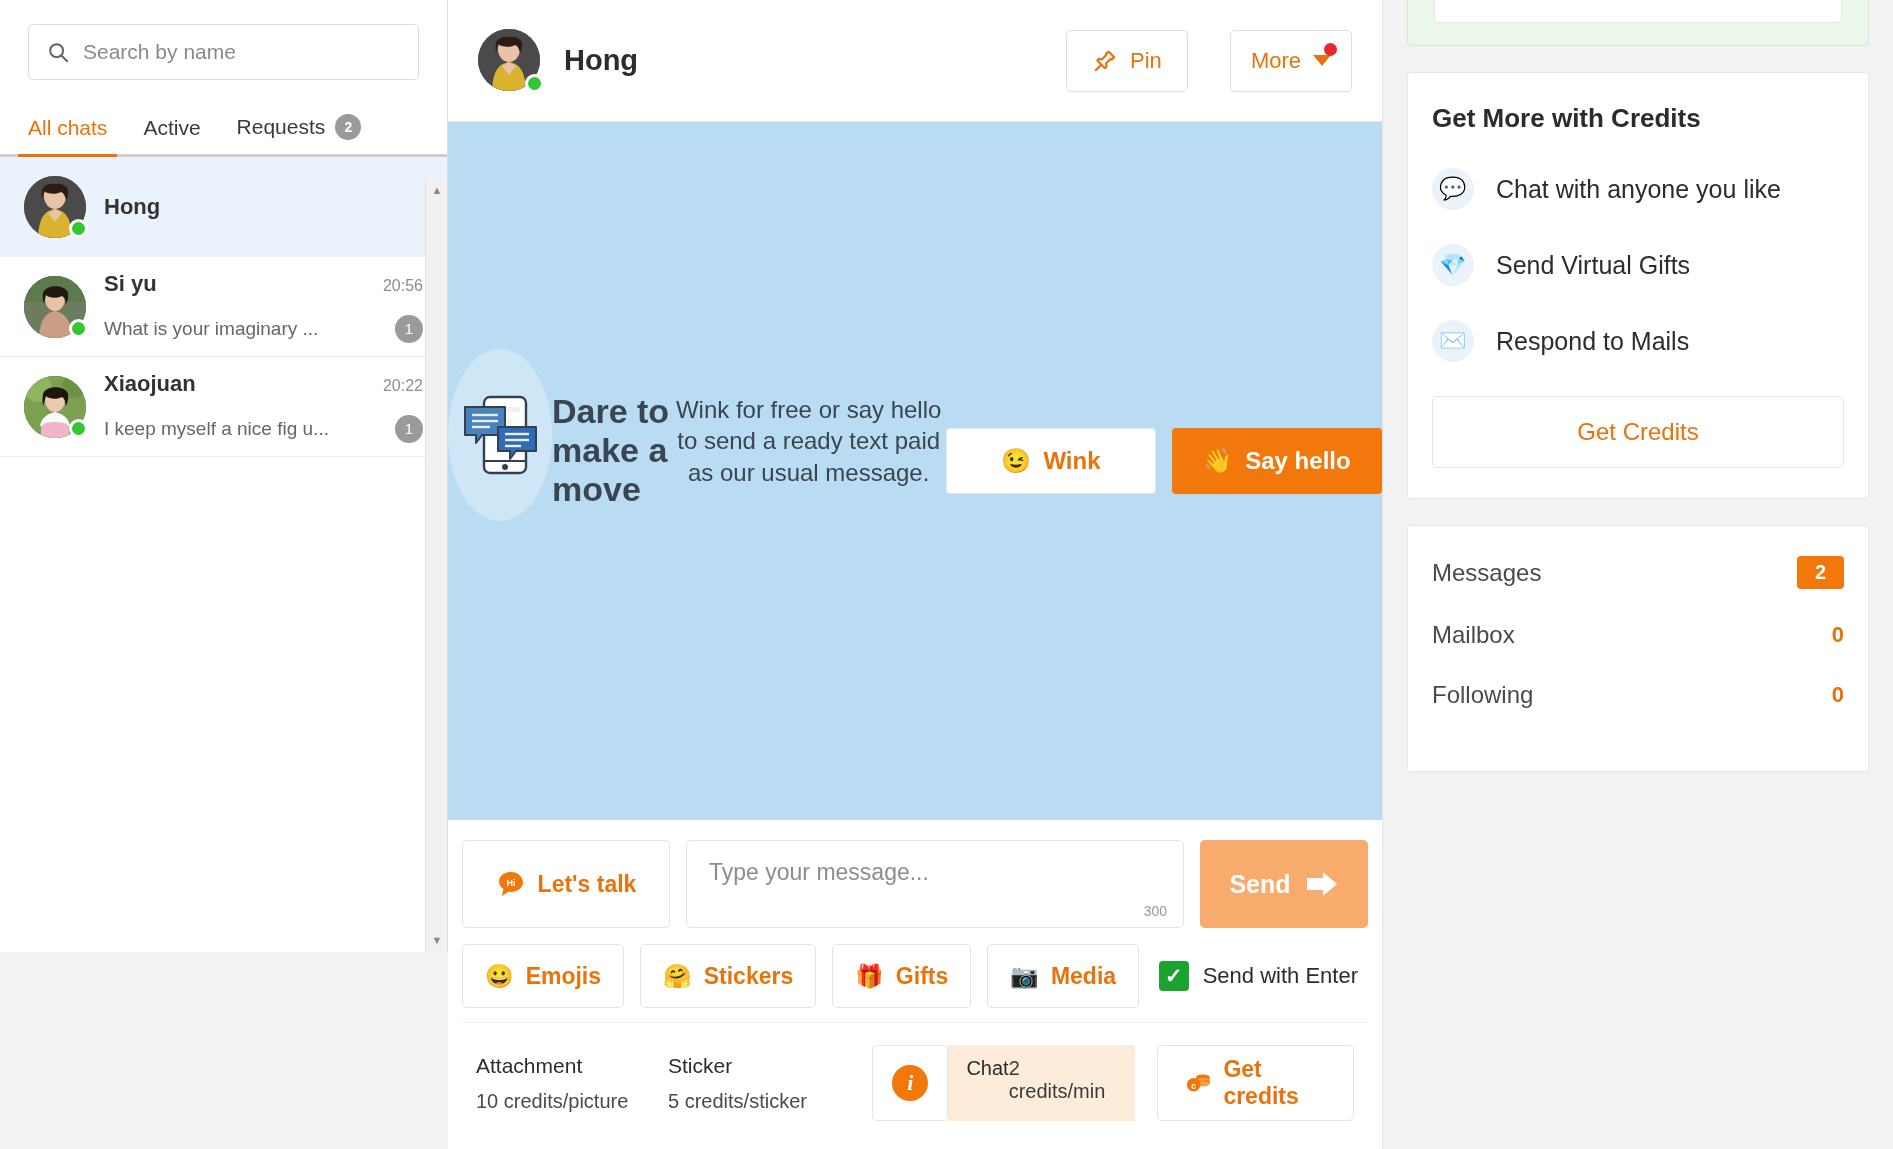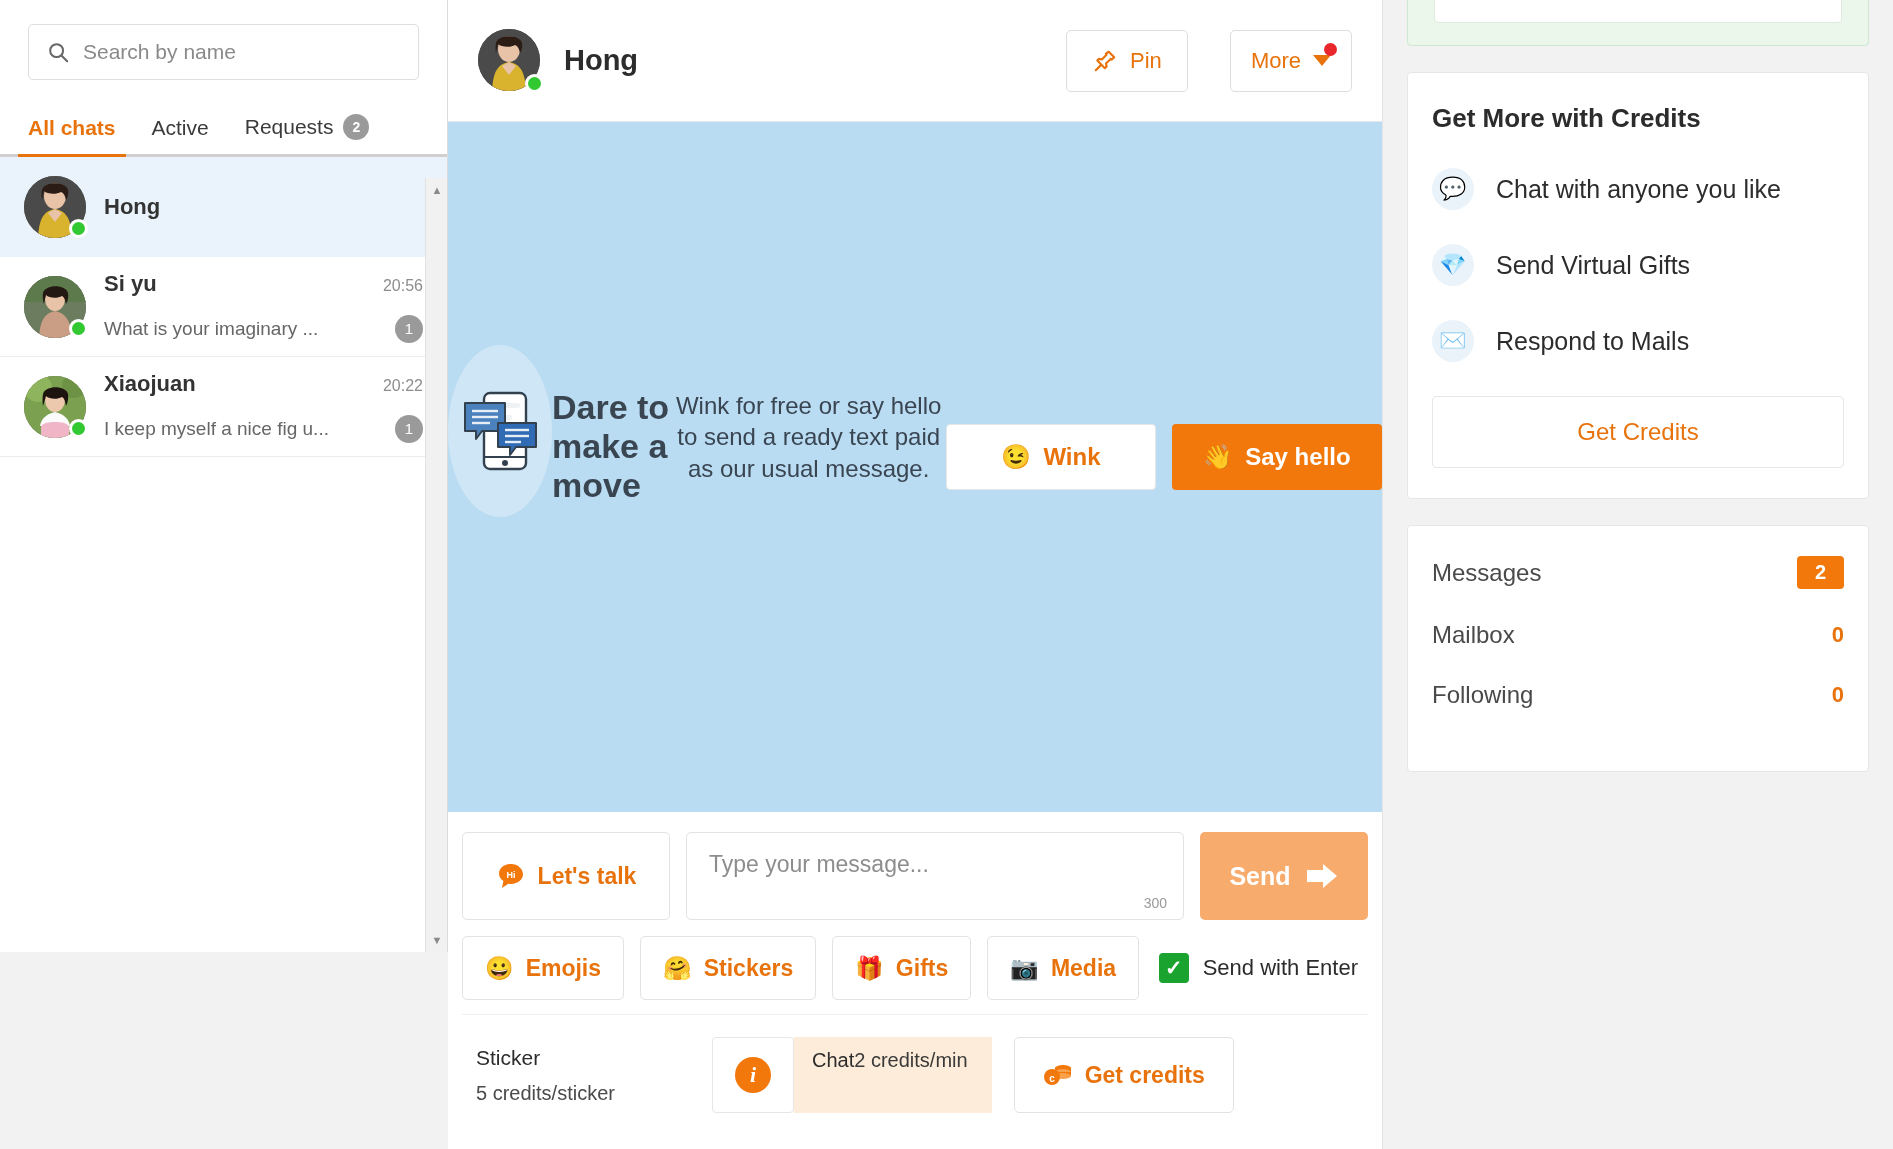--- a/index.html
+++ b/index.html
@@ -34,21 +34,21 @@
   .tabs {
     display: flex; align-items: flex-end; gap: 0;
     padding: 0 10px; margin-top: 22px;
     border-bottom: 3px solid #cfcfcf; position: relative;
   }
   .tab {
     font-size: 21px; color: #3b3b3b; padding: 12px 18px 14px 18px;
     cursor: pointer; display: flex; align-items: center; gap: 10px;
     position: relative; white-space: nowrap;
   }
-  .tab.active { color: #e8730c; font-weight: bold; align-items: flex-end; }
+  .tab.active { color: #e8730c; font-weight: normal; align-items: flex-end; }
   .tab.active::after {
     content: ""; position: absolute; left: 8px; right: 8px; bottom: -3px;
     height: 3px; background: #e8730c;
   }
   .tab-badge {
     background: #9a9a9a; color: #fff; font-size: 14px; font-weight: bold;
     width: 26px; height: 26px; border-radius: 50%;
     display: flex; align-items: center; justify-content: center;
   }
 
@@ -143,21 +143,21 @@
     font-size: 24px; font-weight: bold; height: 66px; width: 210px;
     display: flex; align-items: center; justify-content: center; gap: 12px; cursor: pointer;
   }
   .btn-hello {
     background: #f2780c; color: #fff; border: none; border-radius: 4px;
     font-size: 24px; font-weight: bold; height: 66px; width: 210px;
     display: flex; align-items: center; justify-content: center; gap: 12px; cursor: pointer;
   }
 
   
-  .composer { background: #fff; padding: 20px 14px 12px 14px; }
+  .composer { background: #fff; padding: 20px 14px 4px 14px; }
   .composer-row1 { display: flex; align-items: stretch; gap: 16px; }
   .lets-talk {
     width: 208px; height: 88px; border: 1px solid #e3e3e3; border-radius: 5px;
     display: flex; align-items: center; justify-content: center; gap: 12px;
     color: #e8730c; font-size: 23px; font-weight: bold; cursor: pointer; background: #fff;
   }
   .msg-field {
     flex: 1; border: 1px solid #e3e3e3; border-radius: 5px; position: relative;
     background: #fff; padding: 18px 22px;
   }
@@ -480,20 +480,24 @@
           <span>Media</span>
         </div>
         <div class="send-enter">
           <span class="chk">✓</span>
           <span>Send with Enter</span>
         </div>
       </div>
 
       <div class="credits-bar">
         <div class="credit-block">
+          <div class="credit-label">Attachment</div>
+          <div class="credit-value">10 credits/picture</div>
+        </div>
+        <div class="credit-block">
           <div class="credit-label">Sticker</div>
           <div class="credit-value">5 credits/sticker</div>
         </div>
         <div class="chat-rate">
           <div class="info-btn">
             <span class="info-circle">i</span>
           </div>
           <div class="chat-rate-text">
             <div class="chat-rate-title">Chat</div>
             <div class="chat-rate-sub">2 credits/min</div>

